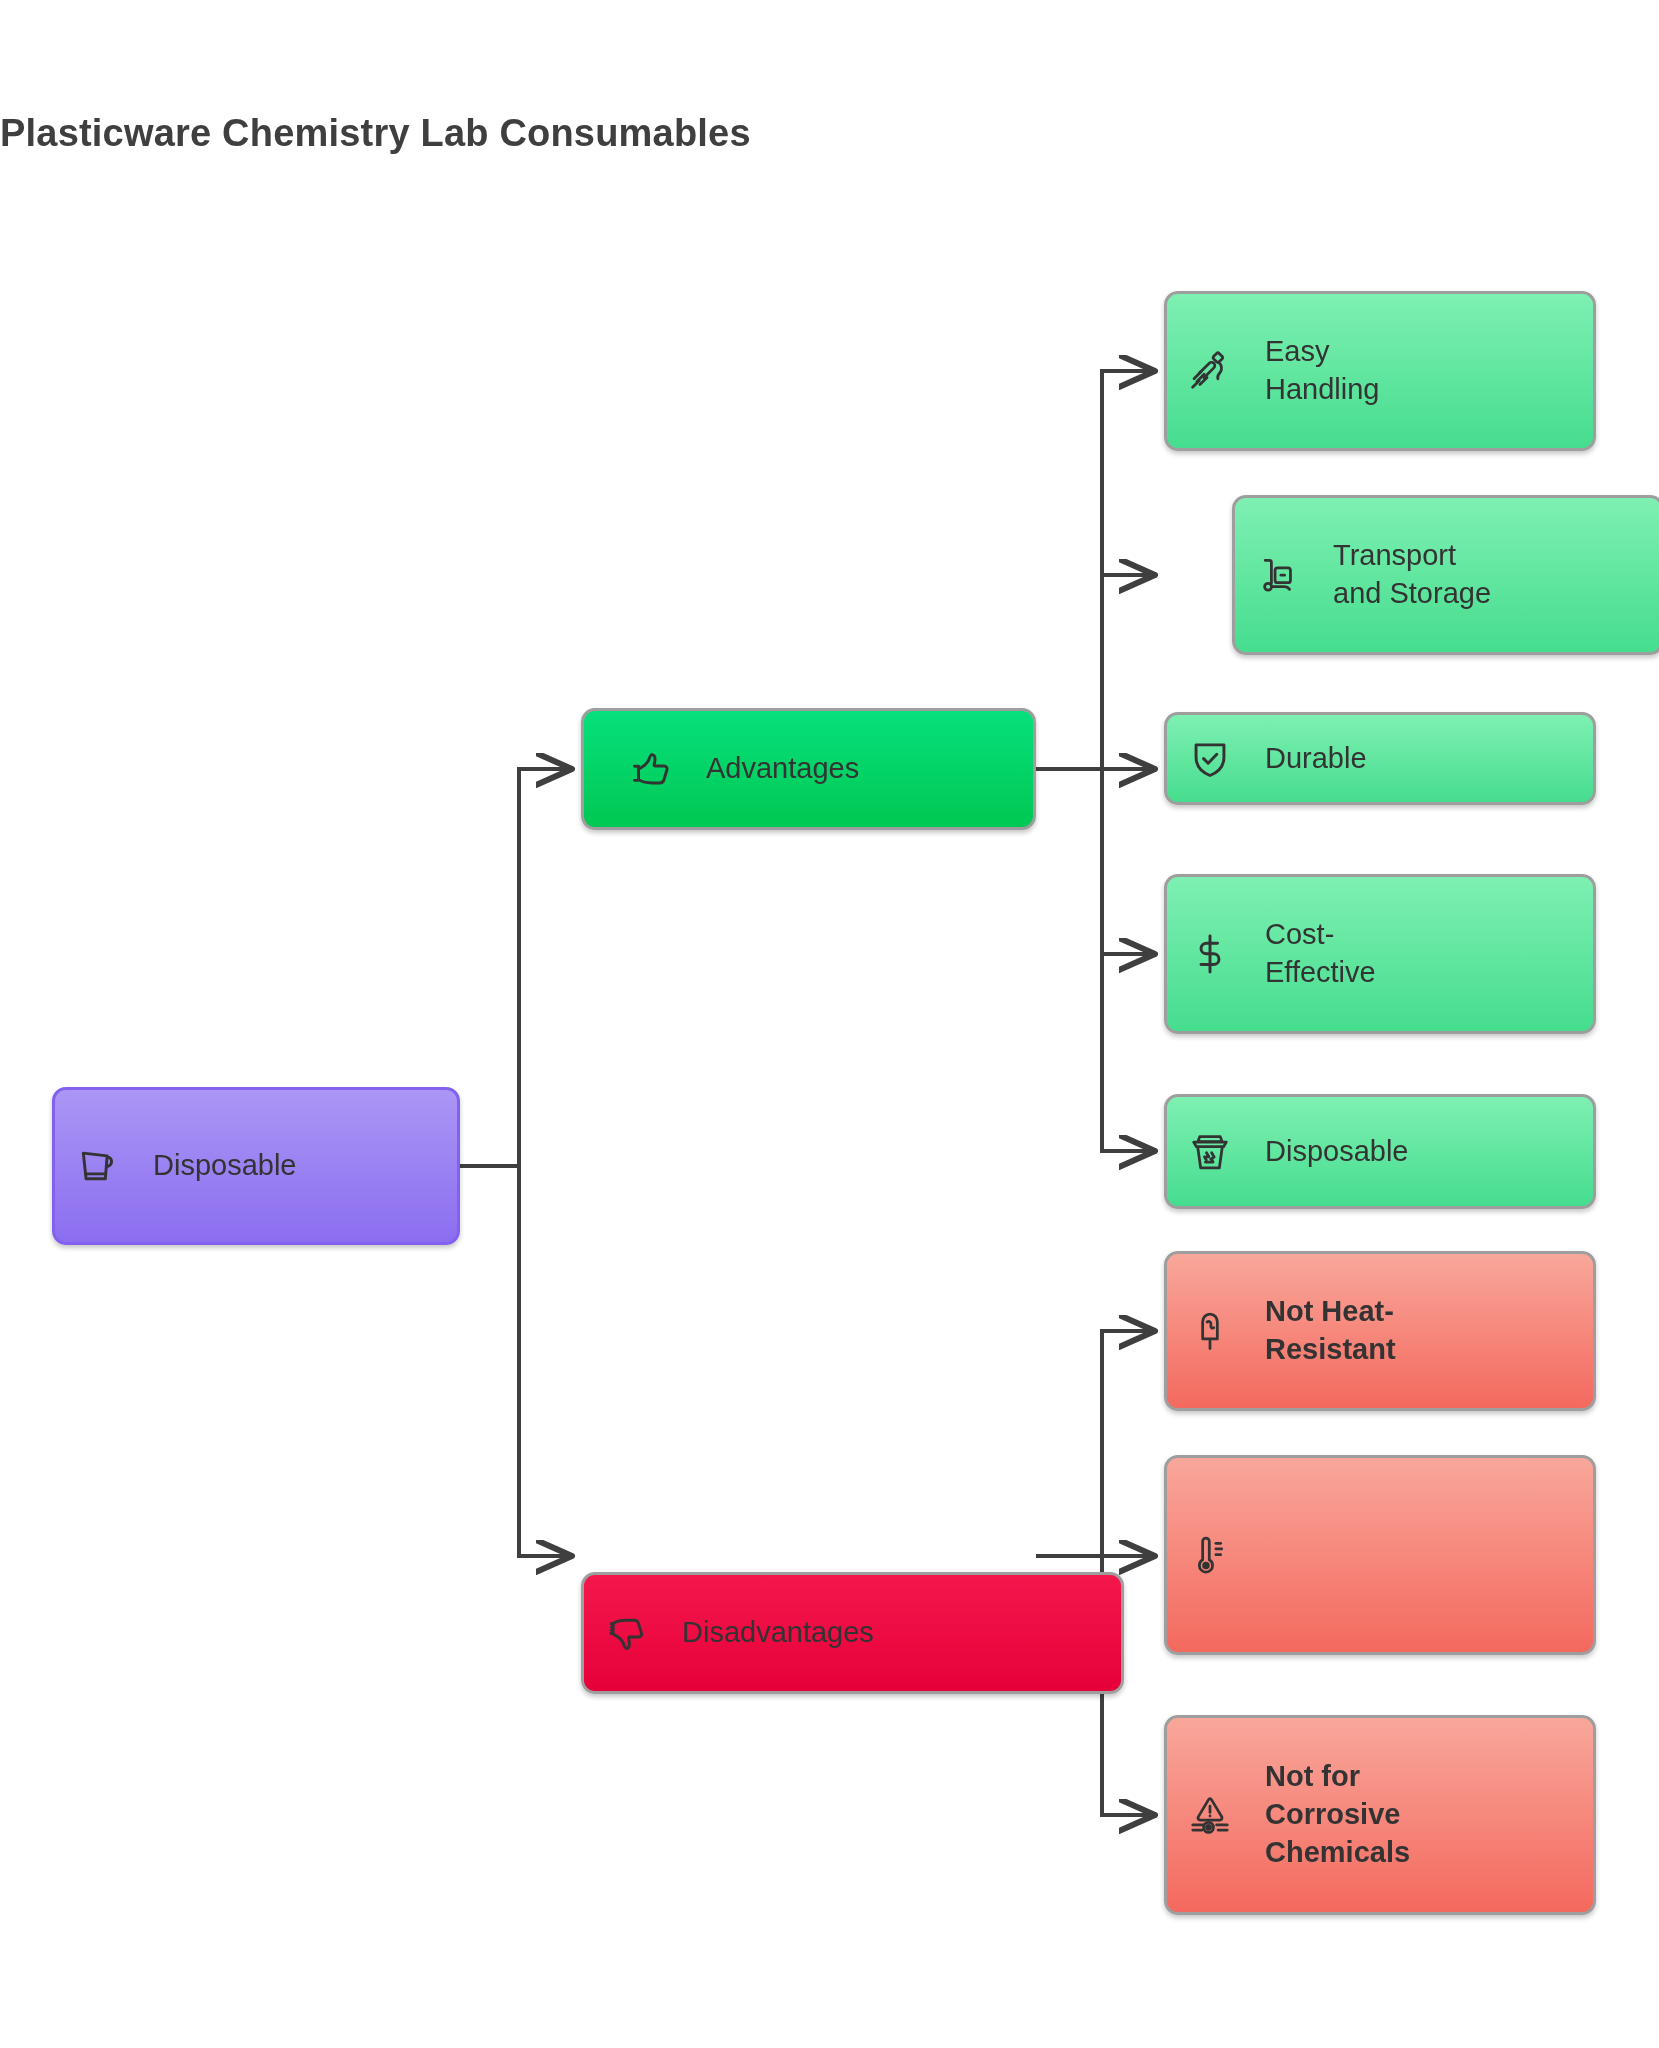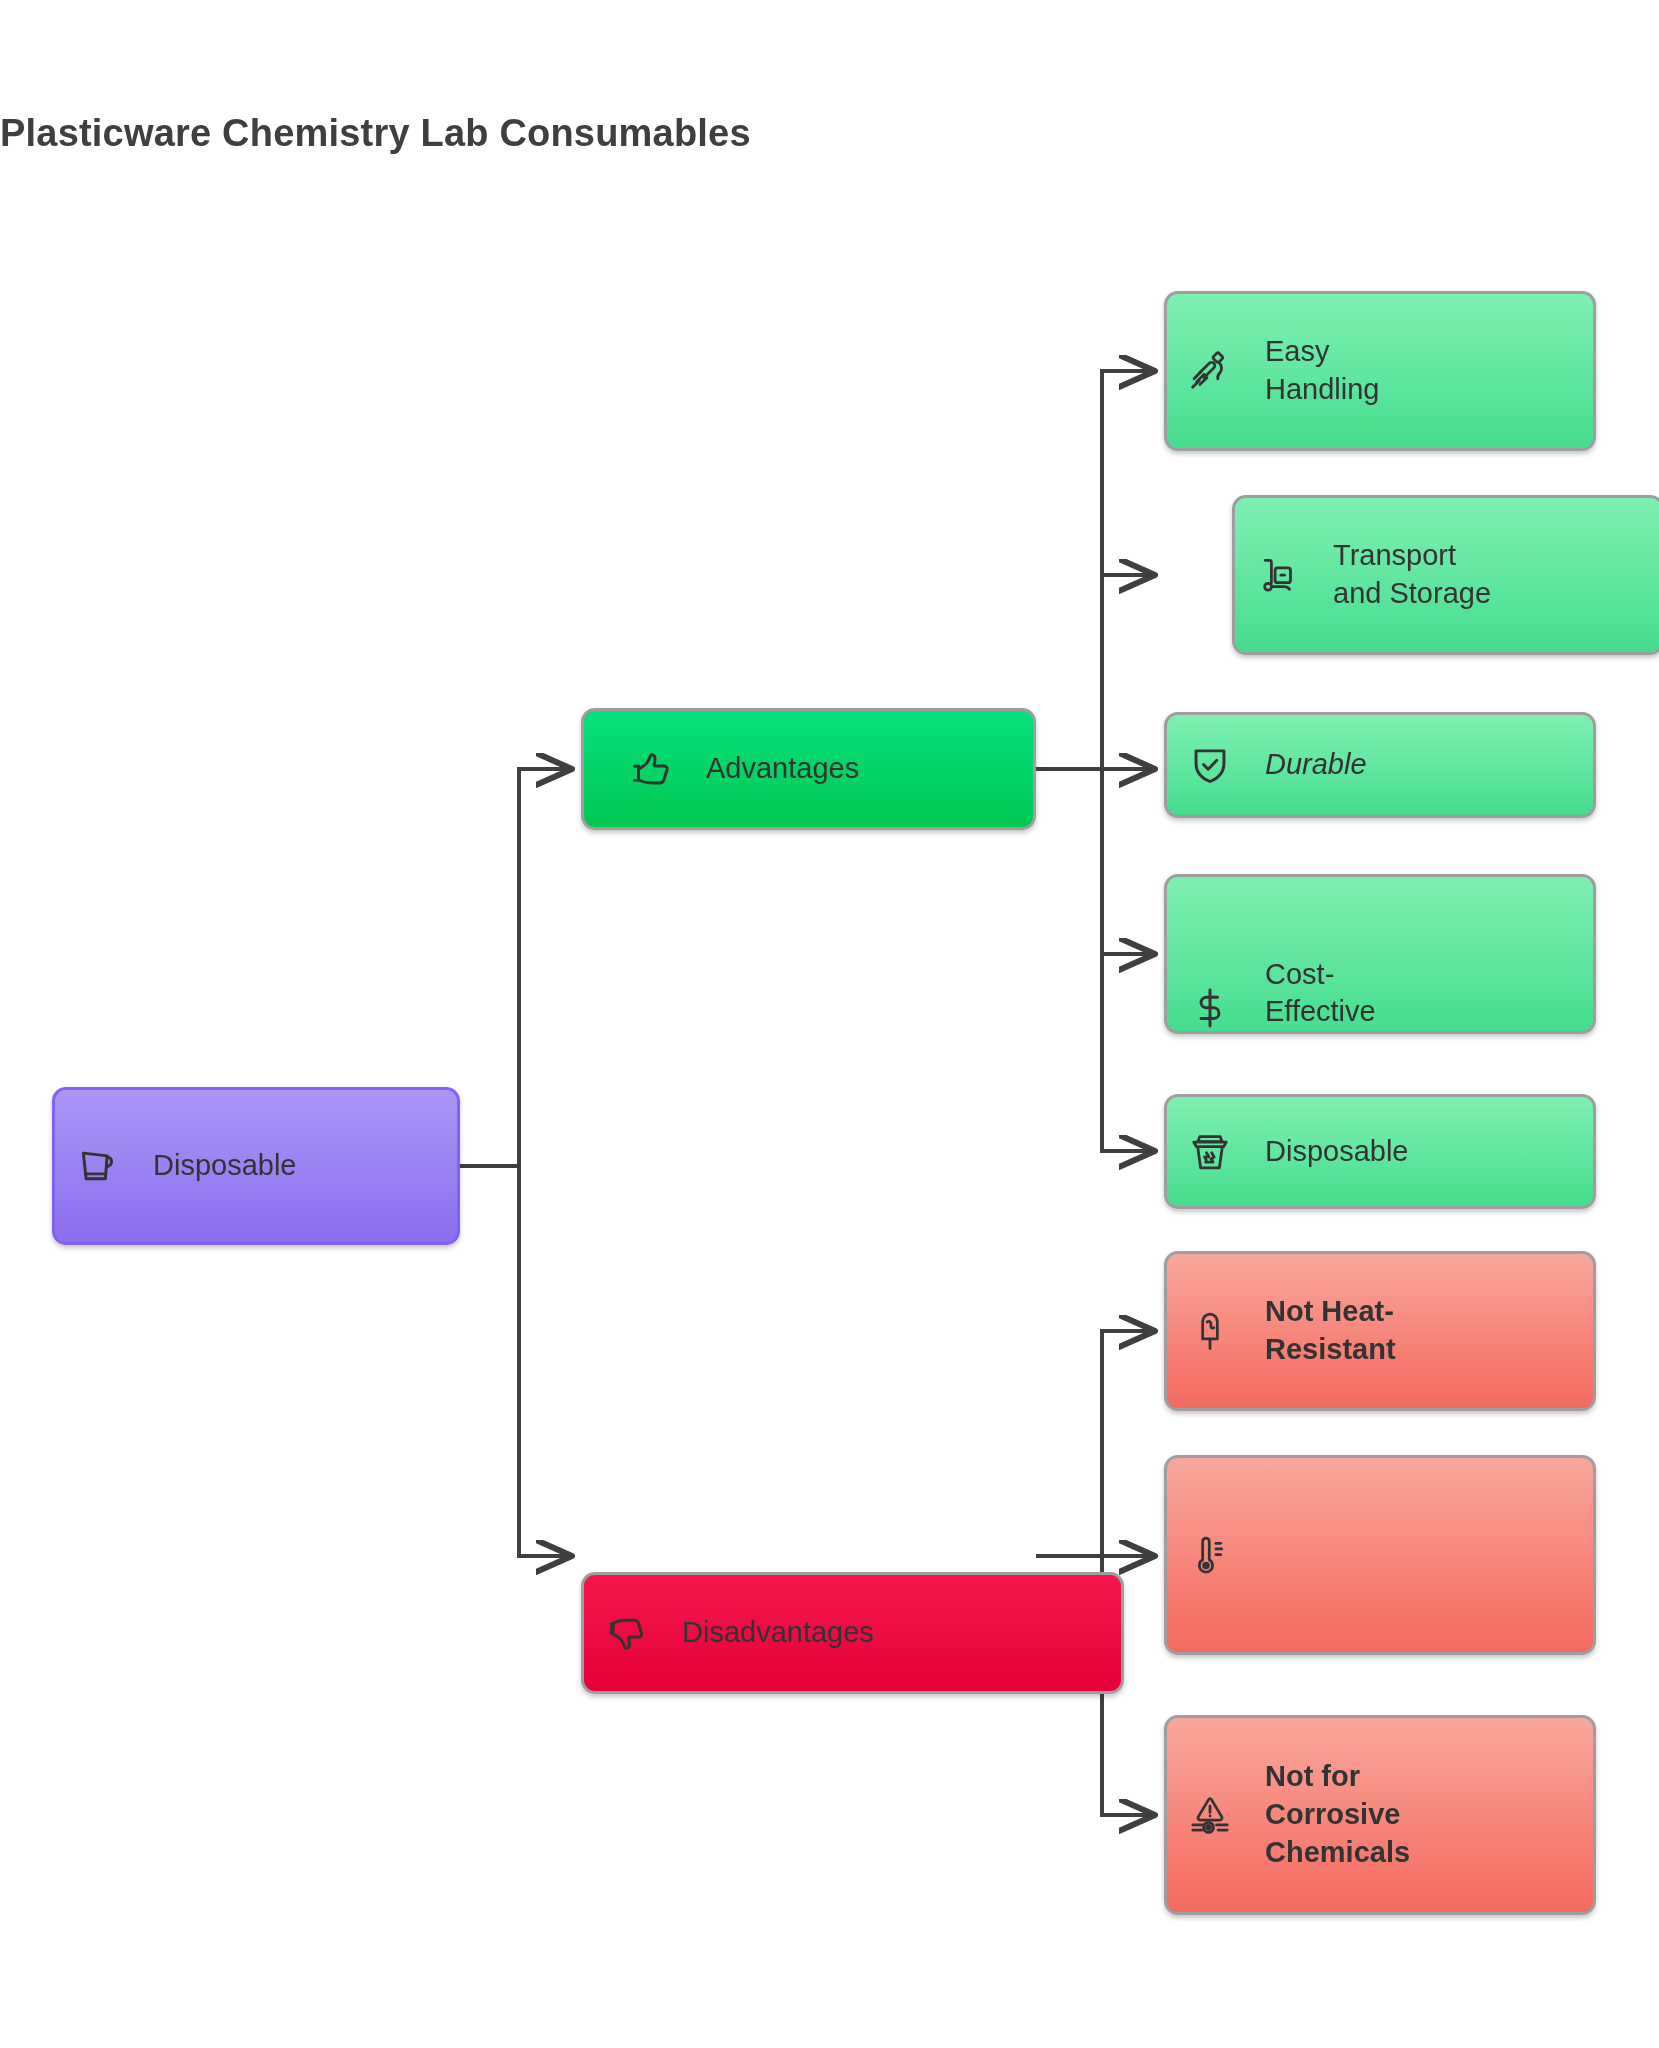--- a/index.html
+++ b/index.html
@@ -75,22 +75,22 @@
   }
   .leaf-green {
     background: linear-gradient(180deg, #7ef0b2 0%, #46dd8e 100%);
   }
   .leaf-red {
     background: linear-gradient(180deg, #f9a79b 0%, #f4695e 100%);
     font-weight: bold;
   }
   #n-easy   { left: 1164px; top: 291px;  width: 432px; height: 160px; }
   #n-trans  { left: 1232px; top: 495px;  width: 432px; height: 160px; }
-  #n-dur    { left: 1164px; top: 712px;  width: 432px; height: 106px; font-style: italic; }
-  #n-cost   { left: 1164px; top: 874px;  width: 432px; height: 160px; align-items: flex-end; }
+  #n-dur    { left: 1164px; top: 712px;  width: 432px; height: 93px; }
+  #n-cost   { left: 1164px; top: 874px;  width: 432px; height: 160px; }
   #n-disp   { left: 1164px; top: 1094px; width: 432px; height: 115px; }
   #n-heat   { left: 1164px; top: 1251px; width: 432px; height: 160px; }
   #n-hitemp { left: 1164px; top: 1455px; width: 432px; height: 200px; }
   #n-corr   { left: 1164px; top: 1715px; width: 432px; height: 200px; }
 </style>
 </head>
 <body>
 
 <div id="canvas">
 

